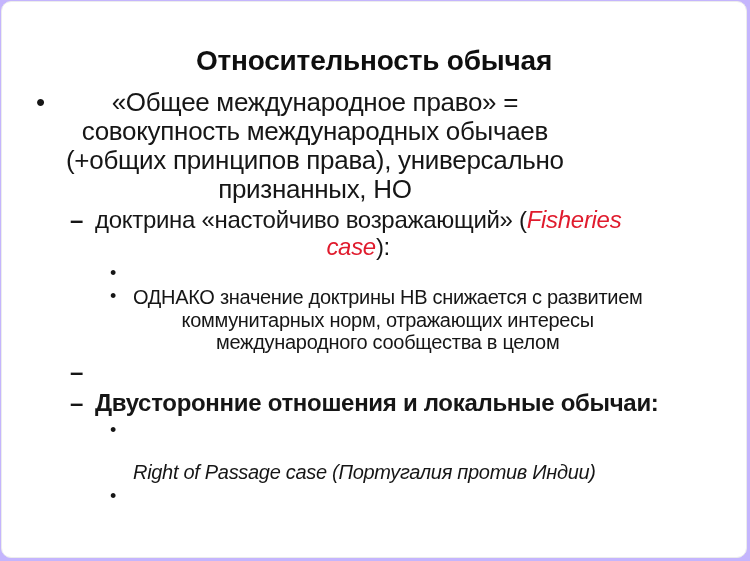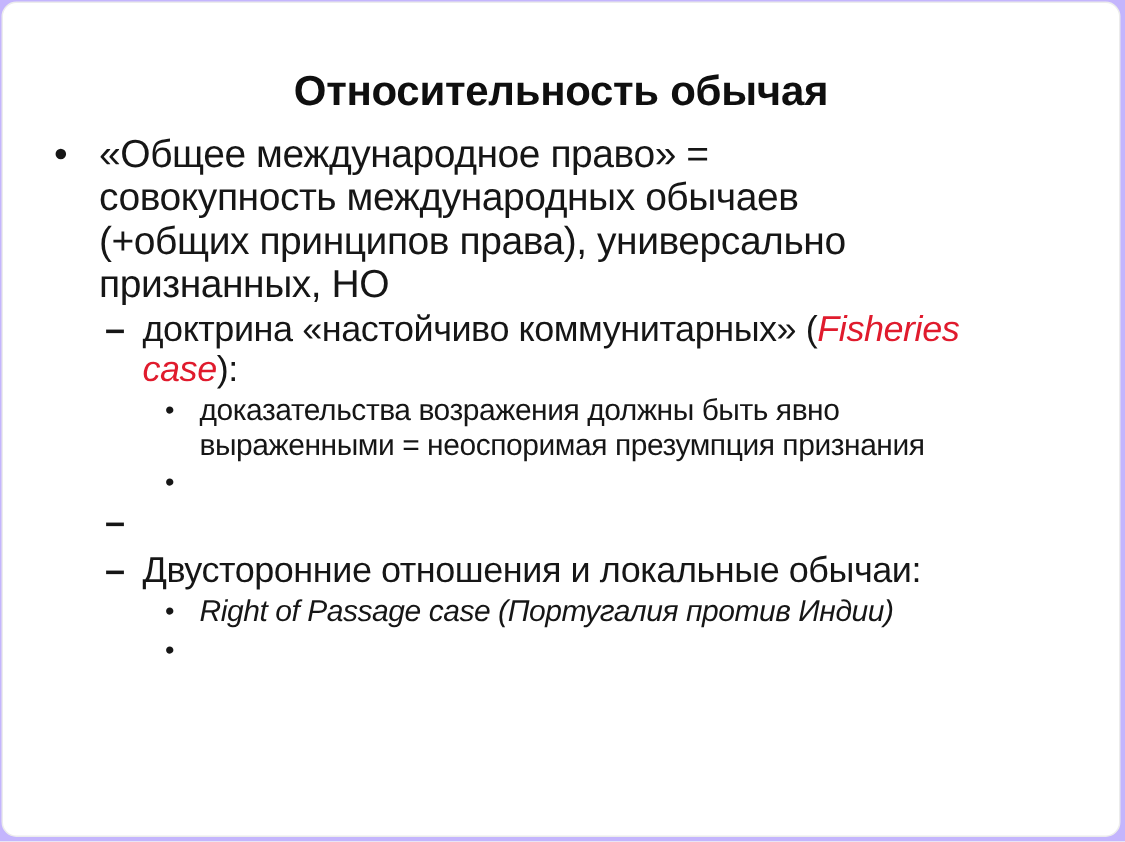--- a/index.html
+++ b/index.html
@@ -41,32 +41,33 @@
     display: flex;
     align-items: flex-start;
     letter-spacing: -0.3px;
   }
   .row .marker {
     flex: 0 0 auto;
     text-align: left;
   }
   .row .text {
     white-space: pre-line;
+    text-align: center;
   }
   
   .lvl1 { margin-left: 34px; font-size: 26px; line-height: 1.12; }
   .lvl1 .marker { width: 30px; }
   
   .lvl2 { margin-left: 68px; font-size: 24px; line-height: 1.11; margin-top: 3px; }
   .lvl2 .marker { width: 25px; font-weight: 600; }
   
   .lvl3 { margin-left: 108px; font-size: 20px; line-height: 1.12; margin-top: 3px; }
   .lvl3 .marker { width: 23px; font-size: 18px; }
-  .bold { font-weight: 400; }
-  .italic { font-style: italic; }
+  .bold { font-weight: 700; }
+  .italic { font-style: italic; margin-top: 41px; }
   .red { color: #e01b2d; }
   .red-italic { color: #e01b2d; font-style: italic; }
   .gap-s { margin-top: 5px; }
 </style>
 </head>
 <body>
 
 <div class="stage">
   <div class="slide">
 
@@ -75,32 +76,33 @@
     <div class="row lvl1">
       <span class="marker">•</span>
       <div class="text">«Общее международное право» =
 совокупность международных обычаев
 (+общих принципов права), универсально
 признанных, НО</div>
     </div>
 
     <div class="row lvl2">
       <span class="marker">–</span>
-      <div class="text"><span>доктрина «настойчиво коммунитарных» (</span><span class="red-italic">Fisheries
+      <div class="text"><span>доктрина «настойчиво возражающий» (</span><span class="red-italic">Fisheries
 case</span><span>):</span></div>
     </div>
 
     <div class="row lvl3">
       <span class="marker">•</span>
-      <div class="text">доказательства возражения должны быть явно
-выраженными = неоспоримая презумпция признания</div>
     </div>
 
     <div class="row lvl3">
       <span class="marker">•</span>
+      <div class="text">ОДНАКО значение доктрины НВ снижается с развитием
+коммунитарных норм, отражающих интересы
+международного сообщества в целом</div>
     </div>
 
     <div class="row lvl2 gap-s">
       <span class="marker">–</span>
     </div>
 
     <div class="row lvl2 gap-s">
       <span class="marker bold">–</span>
       <div class="text bold">Двусторонние отношения и локальные обычаи:</div>
     </div>

